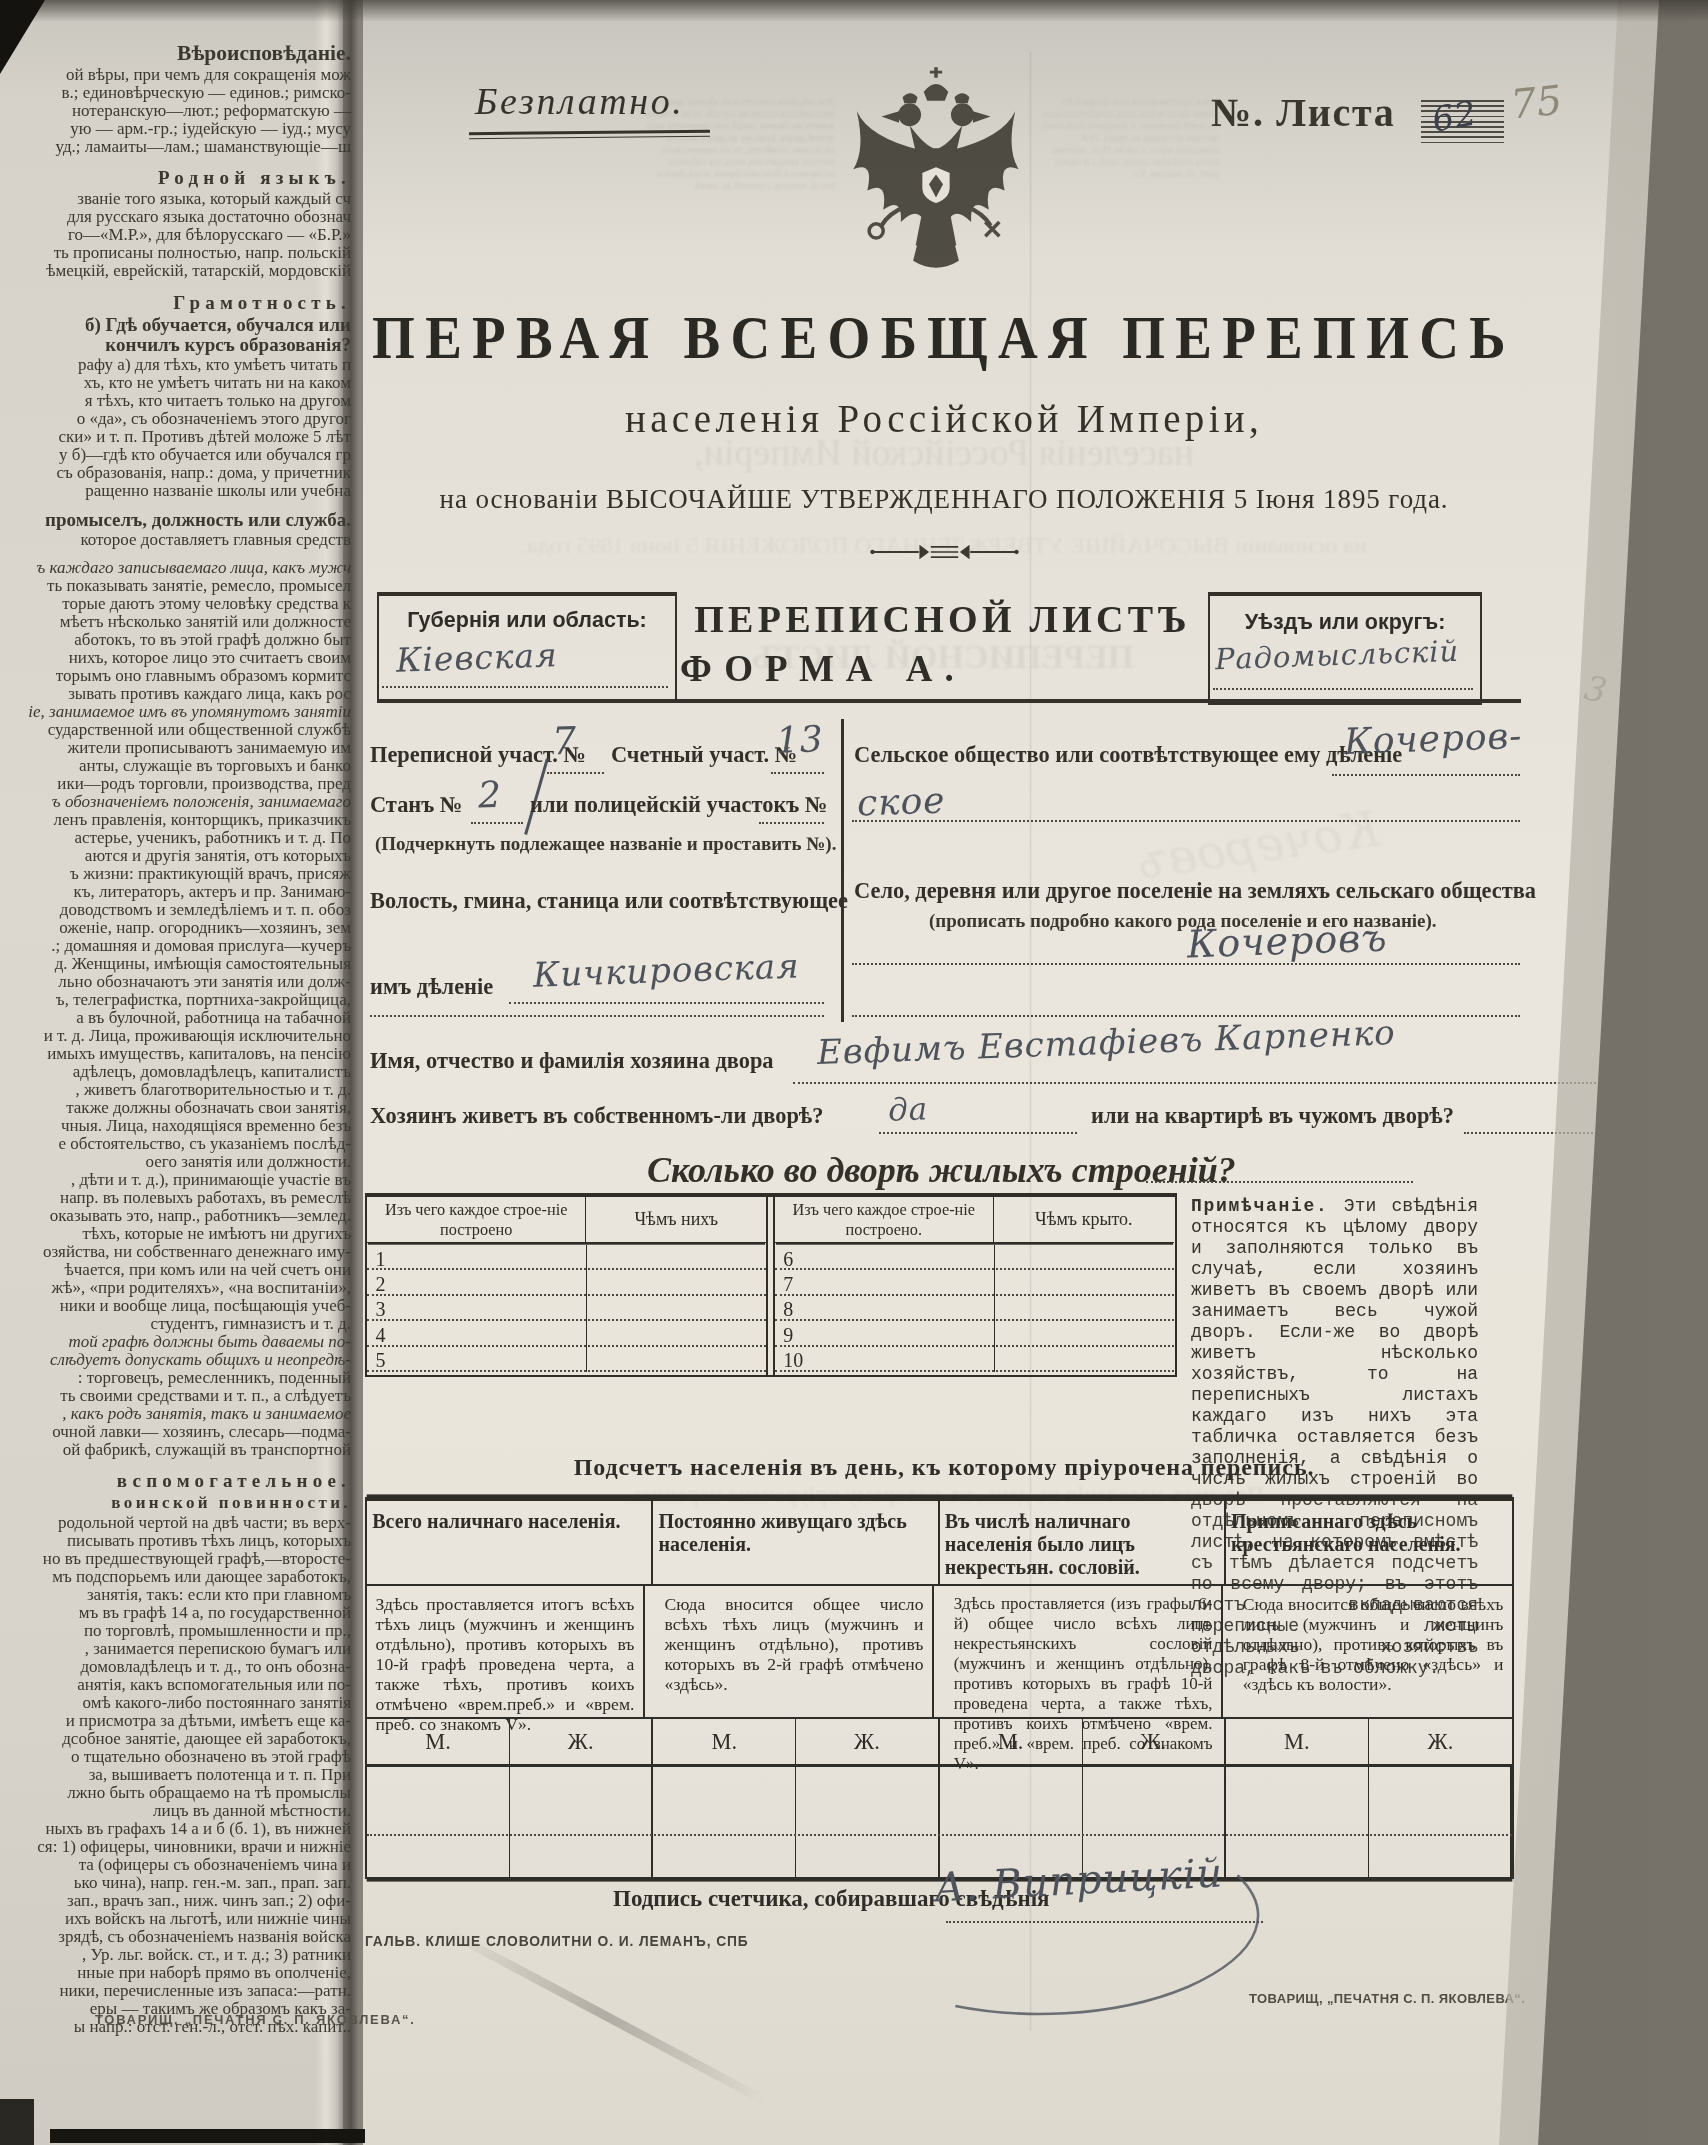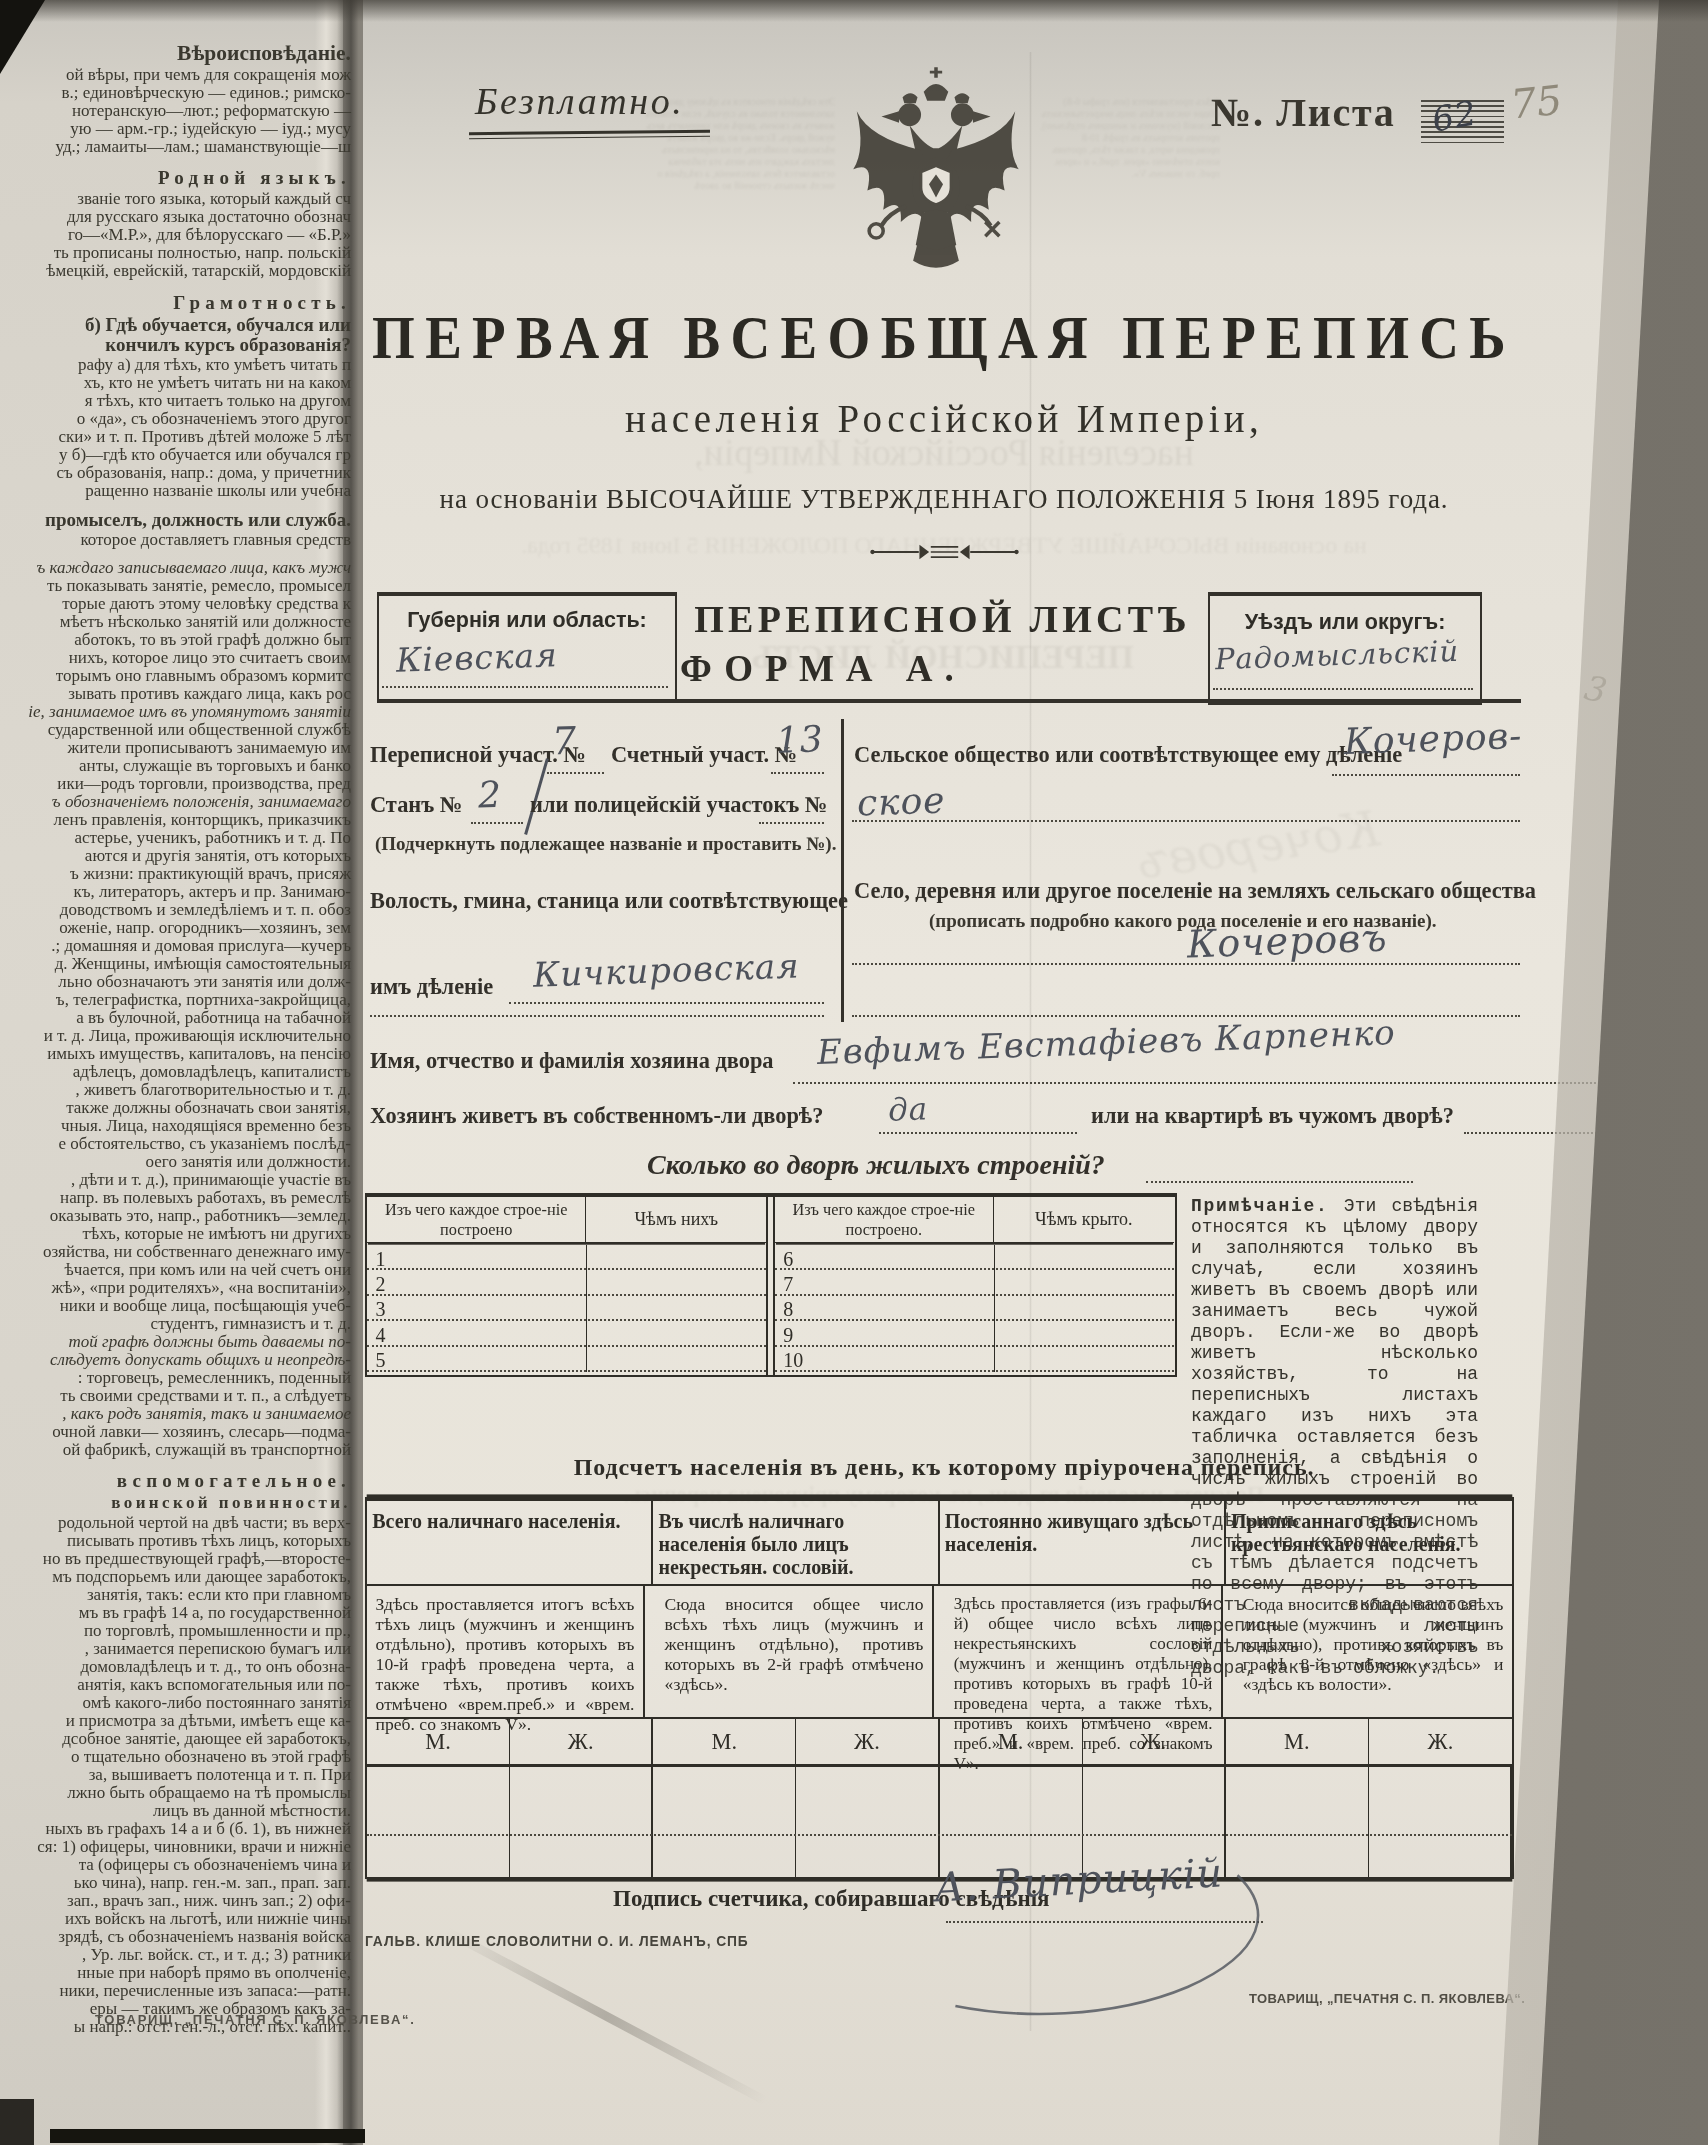--- a/index.html
+++ b/index.html
@@ -354,21 +354,21 @@
   <div class="flabel" style="left:370px;top:1048px;">Имя, отчество и фамилія хозяина двора</div>
   <div class="hw" style="left:817px;top:1022px;font-size:34px;">Евфимъ Евстафіевъ Карпенко</div>
   <div class="dotted" style="left:793px;top:1081px;width:871px;"></div>
 
   <div class="flabel" style="left:370px;top:1103px;">Хозяинъ живетъ въ собственномъ-ли дворѣ?</div>
   <div class="hw" style="left:888px;top:1091px;font-size:31px;">да</div>
   <div class="dotted" style="left:879px;top:1131px;width:198px;"></div>
   <div class="flabel" style="left:1091px;top:1103px;">или на квартирѣ въ чужомъ дворѣ?</div>
   <div class="dotted" style="left:1464px;top:1131px;width:200px;"></div>
 
-  <div class="flabel" style="left:647px;top:1149px;font-size:28px;font-style:italic;">Сколько во дворѣ жилыхъ строеній?</div>
+  <div class="flabel" style="left:647px;top:1149px;font-size:36px;font-style:italic;">Сколько во дворѣ жилыхъ строеній?</div>
   <div class="dotted" style="left:1146px;top:1180px;width:267px;"></div>
 
   <div id="b-table">
     <div class="bt-half">
       <div class="bt-head">
         <div class="bt-h1">Изъ чего каждое строе-ніе построено</div>
         <div class="bt-h2">Чѣмъ нихъ</div>
       </div>
       <div class="bt-rows">
           <div class="bt-row">
@@ -417,22 +417,22 @@
   </div>
 
   <div id="note-block">
     <span class="lead">Примѣчаніе.</span><span> Эти свѣдѣнія относятся къ цѣлому двору и заполняются только въ случаѣ, если хозяинъ живетъ въ своемъ дворѣ или занимаетъ весь чужой дворъ. Если-же во дворѣ живетъ нѣсколько хозяйствъ, то на переписныхъ листахъ каждаго изъ нихъ эта табличка оставляется безъ заполненія, а свѣдѣнія о числѣ жилыхъ строеній во дворѣ проставляются на отдѣльномъ переписномъ листѣ, на которомъ вмѣстѣ съ тѣмъ дѣлается подсчетъ по всему двору; въ этотъ листъ вкладываются переписные листы отдѣльныхъ хозяйствъ двора, какъ въ обложку.</span>
   </div>
 
   <div class="abs ctr" id="c-title">Подсчетъ населенія въ день, къ которому пріурочена перепись.</div>
   <div id="c-table">
     <div class="ct-row" id="ct-hr1">
       <div class="ct-hcell">Всего наличнаго населенія.</div>
+      <div class="ct-hcell">Постоянно живущаго здѣсь населенія.</div>
       <div class="ct-hcell">Въ числѣ наличнаго населенія было лицъ некрестьян. сословій.</div>
-      <div class="ct-hcell">Постоянно живущаго здѣсь населенія.</div>
       <div class="ct-hcell">Приписаннаго здѣсь крестьянскаго населенія.</div>
     </div>
     <div class="ct-row" style="border-top:2.2px solid #2f2d27;gap:11px;">
       <div class="ct-bcell">Здѣсь проставляется итогъ всѣхъ тѣхъ лицъ (мужчинъ и женщинъ отдѣльно), противъ которыхъ въ 10-й графѣ проведена черта, а также тѣхъ, противъ коихъ отмѣчено «врем.преб.» и «врем. преб. со знакомъ V».</div>
       <div class="ct-bcell">Сюда вносится общее число всѣхъ тѣхъ лицъ (мужчинъ и женщинъ отдѣльно), противъ которыхъ въ 2-й графѣ отмѣчено «здѣсь».</div>
       <div class="ct-bcell" style="font-size:17px;">Здѣсь проставляется (изъ графы 6-й) общее число всѣхъ лицъ некрестьянскихъ сословій (мужчинъ и женщинъ отдѣльно), противъ которыхъ въ графѣ 10-й проведена черта, а также тѣхъ, противъ коихъ отмѣчено «врем. преб.» и «врем. преб. со знакомъ V».</div>
       <div class="ct-bcell">Сюда вносится общее число всѣхъ лицъ (мужчинъ и женщинъ отдѣльно), противъ которыхъ въ графѣ 8-й отмѣчено «здѣсь» и «здѣсь къ волости».</div>
     </div>
     <div class="ct-sex">
       <div class="ct-scell">М.</div>

